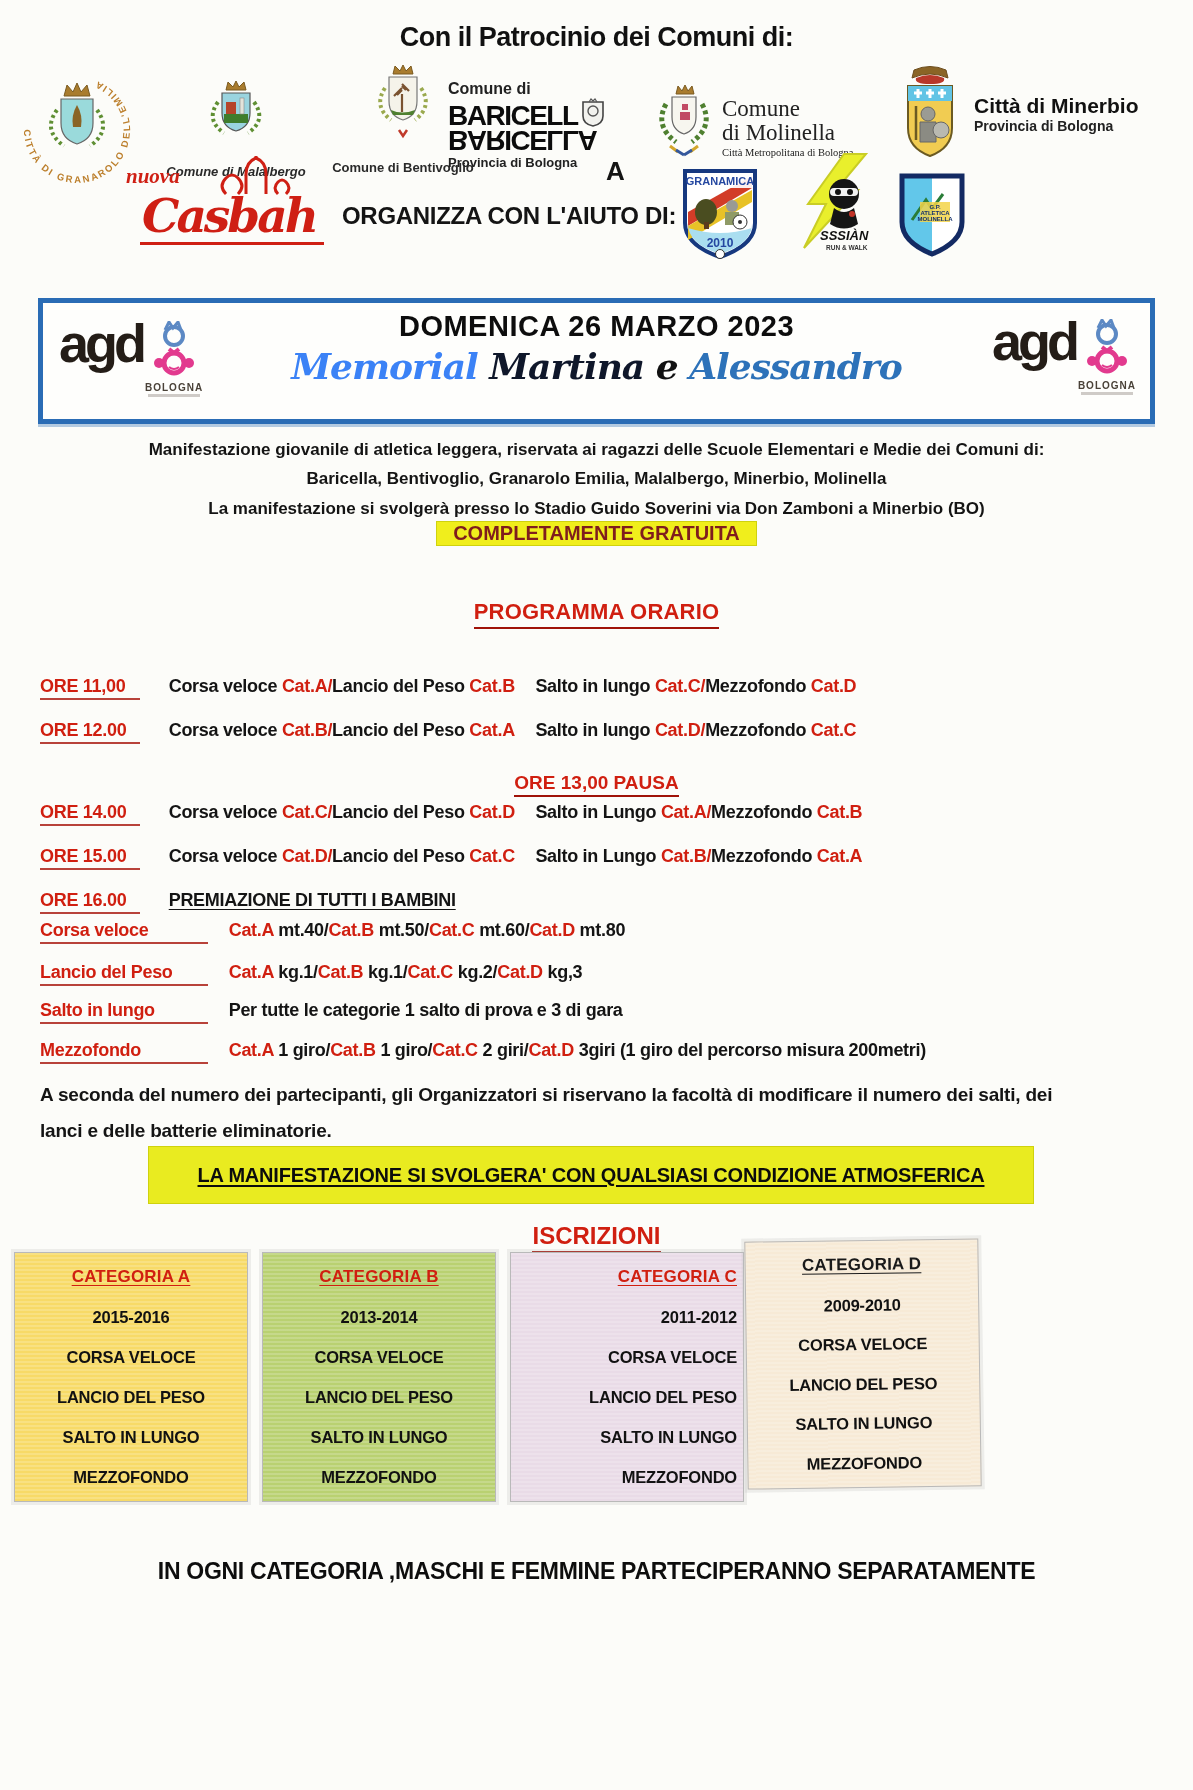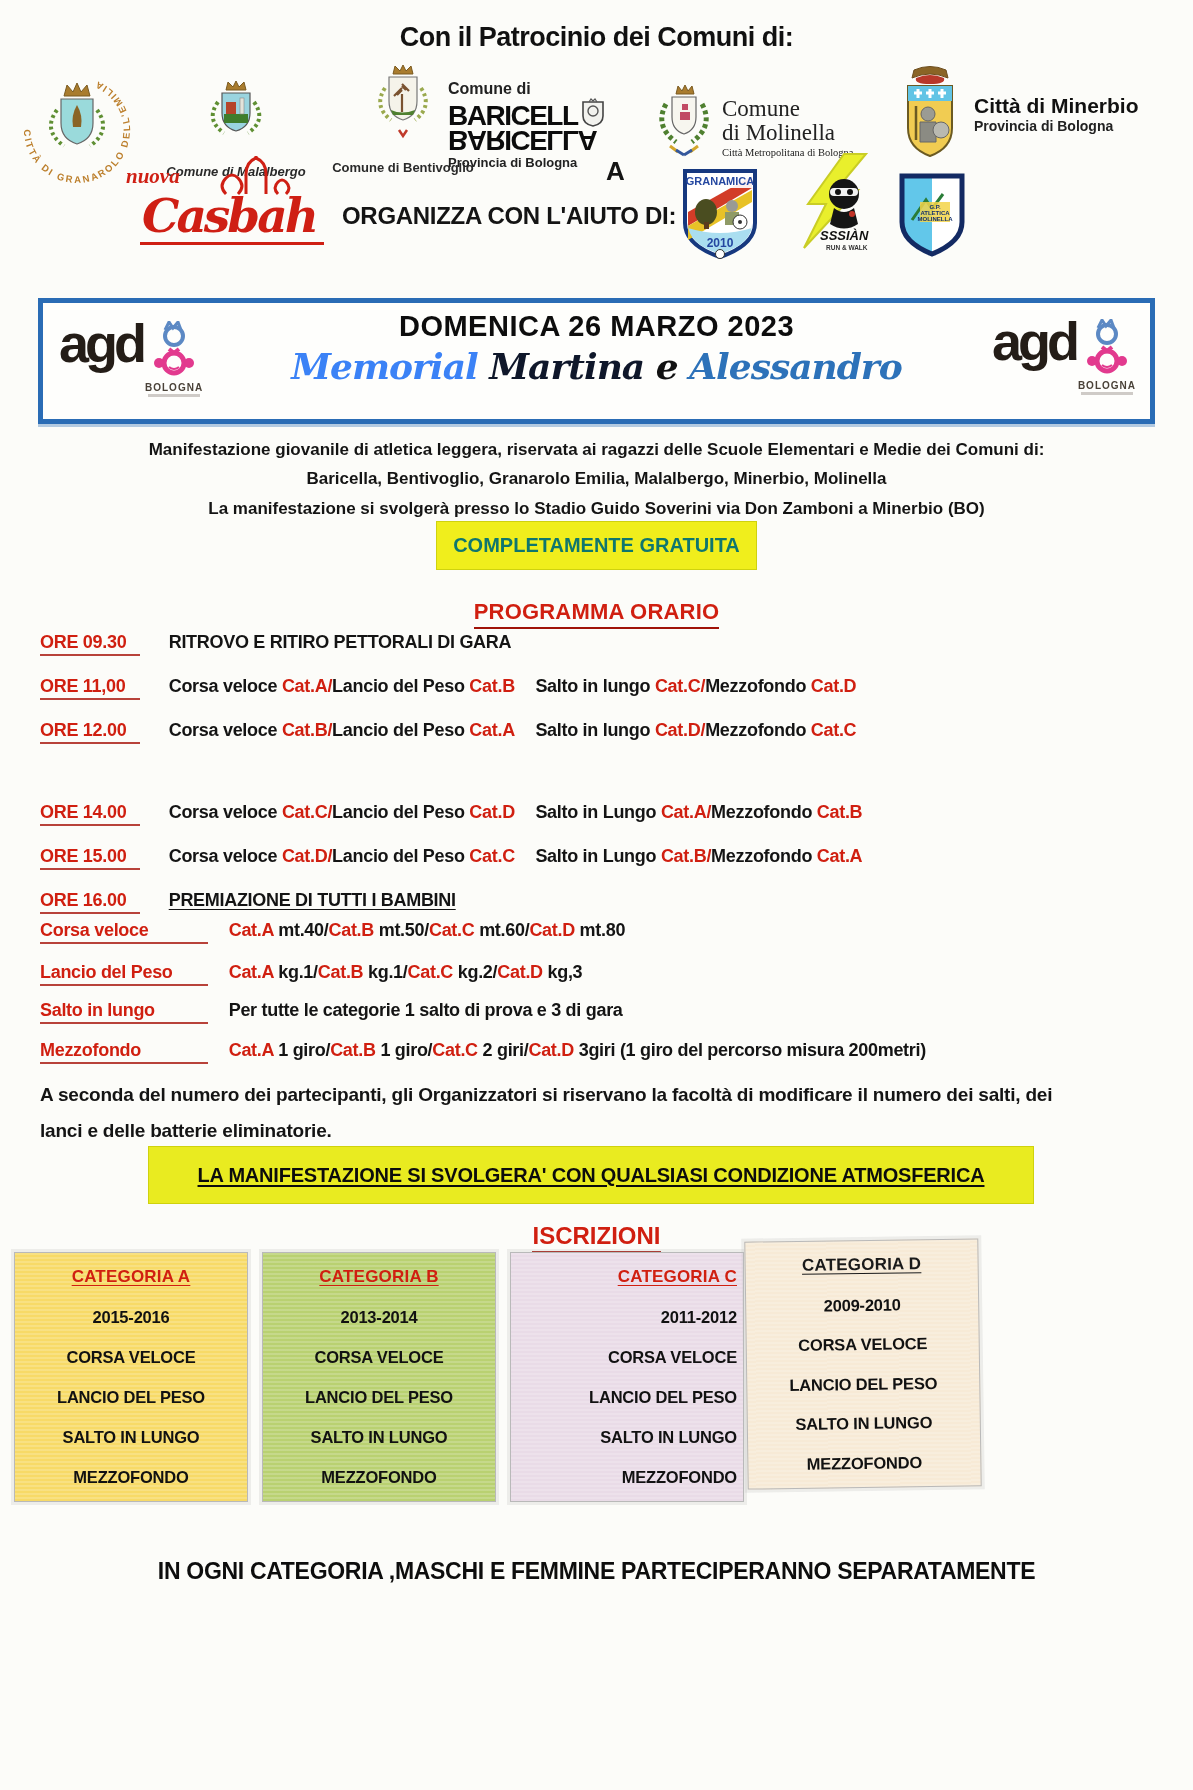--- a/index.html
+++ b/index.html
@@ -58,22 +58,22 @@
   .agd-name{font-size:54px;font-weight:800;letter-spacing:-4px;color:#241d17;line-height:.9;}
   .agd-col{display:flex;flex-direction:column;align-items:center;margin-top:2px;}
   .agd-city{font-size:10px;font-weight:700;color:#4a4238;letter-spacing:1px;margin-top:1px;}
   .agd-tiny{width:52px;height:3px;background:rgba(120,110,100,.35);margin-top:1px;}
 
   
   .intro1{top:432px;font-size:17px;font-weight:600;}
   .intro2{top:461px;font-size:17px;font-weight:700;}
   .intro3{top:491px;font-size:17px;font-weight:700;}
   .gratuita-wrap{top:513px;}
-  .gratuita{display:inline-block;background:#f0ee1c;border:1px solid #cfd20e;padding:12px 16px;
-            font-size:20px;font-weight:800;color:#0f766e;}
+  .gratuita{display:inline-block;background:#f0ee1c;border:1px solid #cfd20e;padding:0 16px;
+            font-size:20px;font-weight:800;color:#7f1d1d;}
 
   
   .prog-title-wrap{top:591px;}
   .prog-title{display:inline-block;color:#d01f10;font-size:22px;font-weight:800;letter-spacing:.2px;
               border-bottom:2px solid #a01208;padding-bottom:2px;}
   .prow{left:40px;width:1130px;white-space:nowrap;font-size:18px;font-weight:700;letter-spacing:-.3px;}
   .ptime{display:inline-block;width:100px;color:#d01f10;border-bottom:2px solid #b8423a;
          padding-bottom:1px;margin-right:24px;}
   .pg1{display:inline-block;min-width:362px;}
   .pause-wrap{top:764px;}
@@ -316,37 +316,36 @@
   <div class="abs ctr intro3">La manifestazione si svolgerà presso lo Stadio Guido Soverini via Don Zamboni a Minerbio (BO)</div>
 
   <div class="abs ctr gratuita-wrap">
     <span class="gratuita">COMPLETAMENTE GRATUITA</span>
   </div>
 
   <div class="abs ctr prog-title-wrap">
     <span class="prog-title">PROGRAMMA ORARIO</span>
   </div>
 
-  <div class="abs prow" style="top:632px">
-    <span class="ptime">ORE 09.30</span>
-    <span class="pg1"><span data-color="b">RITROVO E RITIRO PETTORALI DI GARA</span></span>
-  </div>
 
   <div class="abs prow" style="top:676px">
     <span class="ptime">ORE 11,00</span>
     <span class="pg1"><span data-color="b">Corsa veloce </span><span data-color="r">Cat.A/</span><span data-color="b">Lancio del Peso </span><span data-color="r">Cat.B</span></span>
     <span><span data-color="b">Salto in lungo </span><span data-color="r">Cat.C/</span><span data-color="b">Mezzofondo </span><span data-color="r">Cat.D</span></span>
   </div>
 
   <div class="abs prow" style="top:720px">
     <span class="ptime">ORE 12.00</span>
     <span class="pg1"><span data-color="b">Corsa veloce </span><span data-color="r">Cat.B/</span><span data-color="b">Lancio del Peso </span><span data-color="r">Cat.A</span></span>
     <span><span data-color="b">Salto in lungo </span><span data-color="r">Cat.D/</span><span data-color="b">Mezzofondo </span><span data-color="r">Cat.C</span></span>
   </div>
 
+  <div class="abs ctr pause-wrap">
+    <span class="pause">ORE 13,00 PAUSA</span>
+  </div>
 
   <div class="abs prow" style="top:802px">
     <span class="ptime">ORE 14.00</span>
     <span class="pg1"><span data-color="b">Corsa veloce </span><span data-color="r">Cat.C/</span><span data-color="b">Lancio del Peso </span><span data-color="r">Cat.D</span></span>
     <span><span data-color="b">Salto in Lungo </span><span data-color="r">Cat.A/</span><span data-color="b">Mezzofondo </span><span data-color="r">Cat.B</span></span>
   </div>
 
   <div class="abs prow" style="top:846px">
     <span class="ptime">ORE 15.00</span>
     <span class="pg1"><span data-color="b">Corsa veloce </span><span data-color="r">Cat.D/</span><span data-color="b">Lancio del Peso </span><span data-color="r">Cat.C</span></span>

